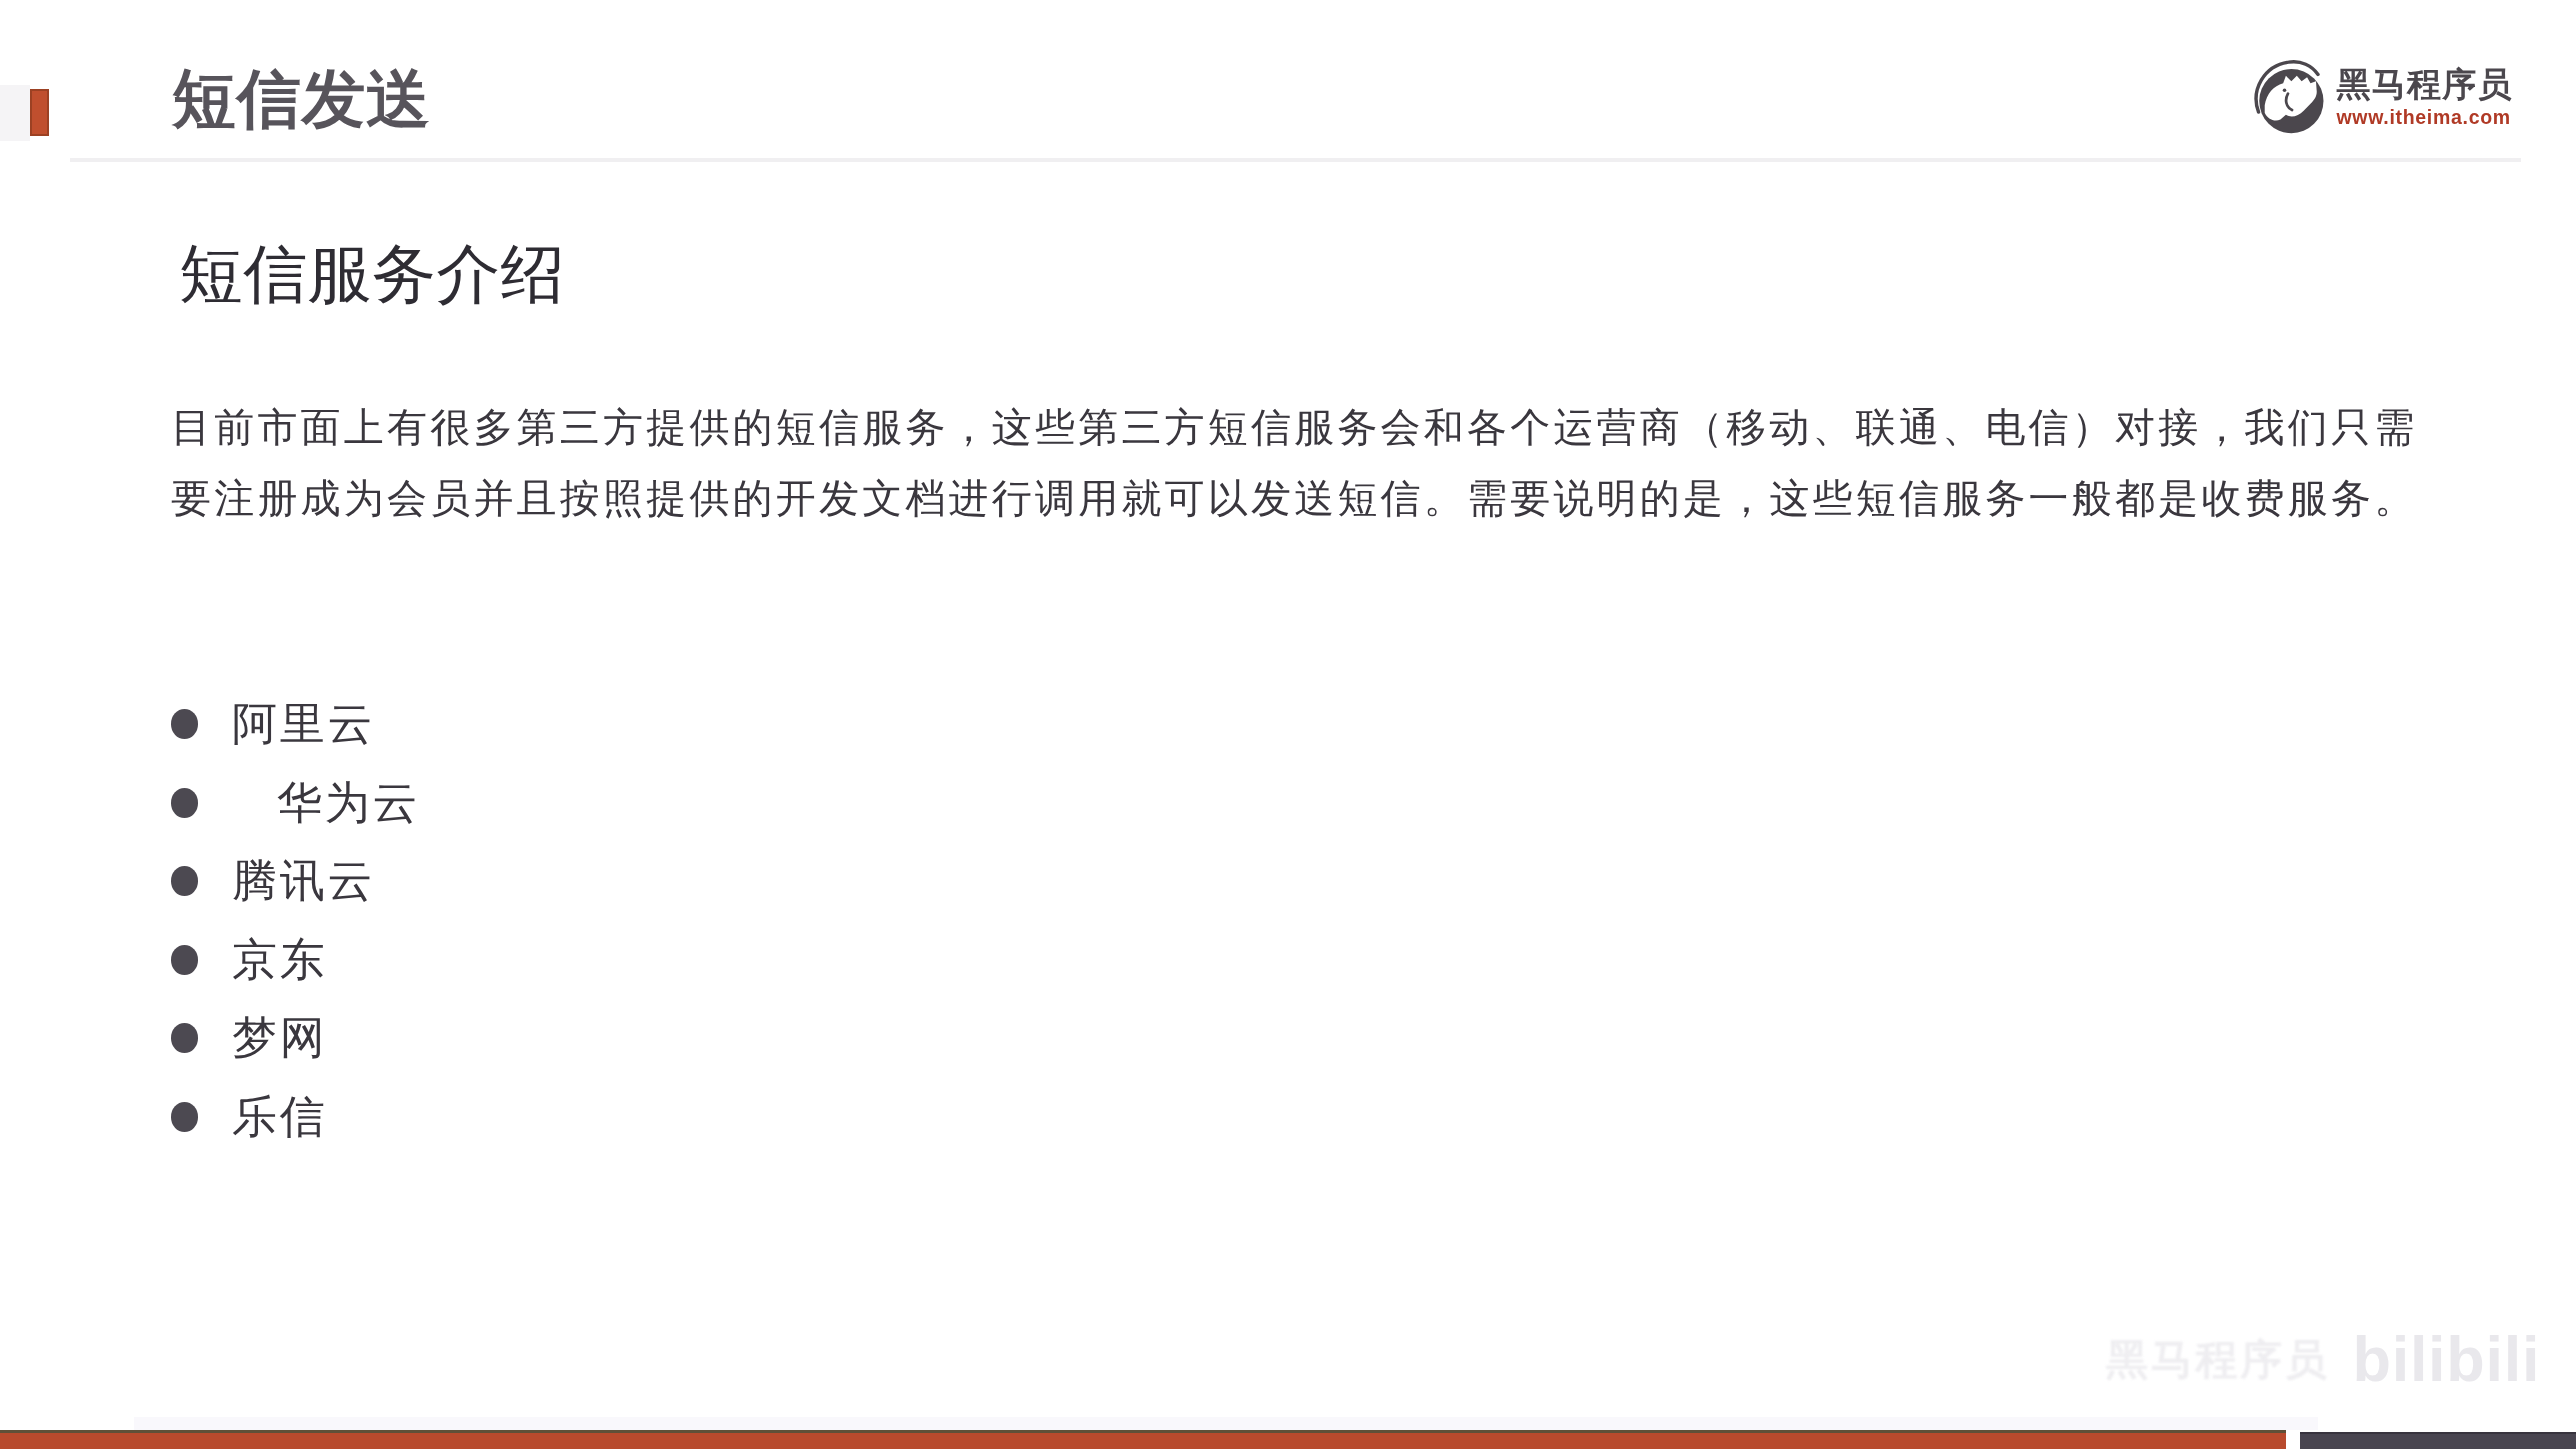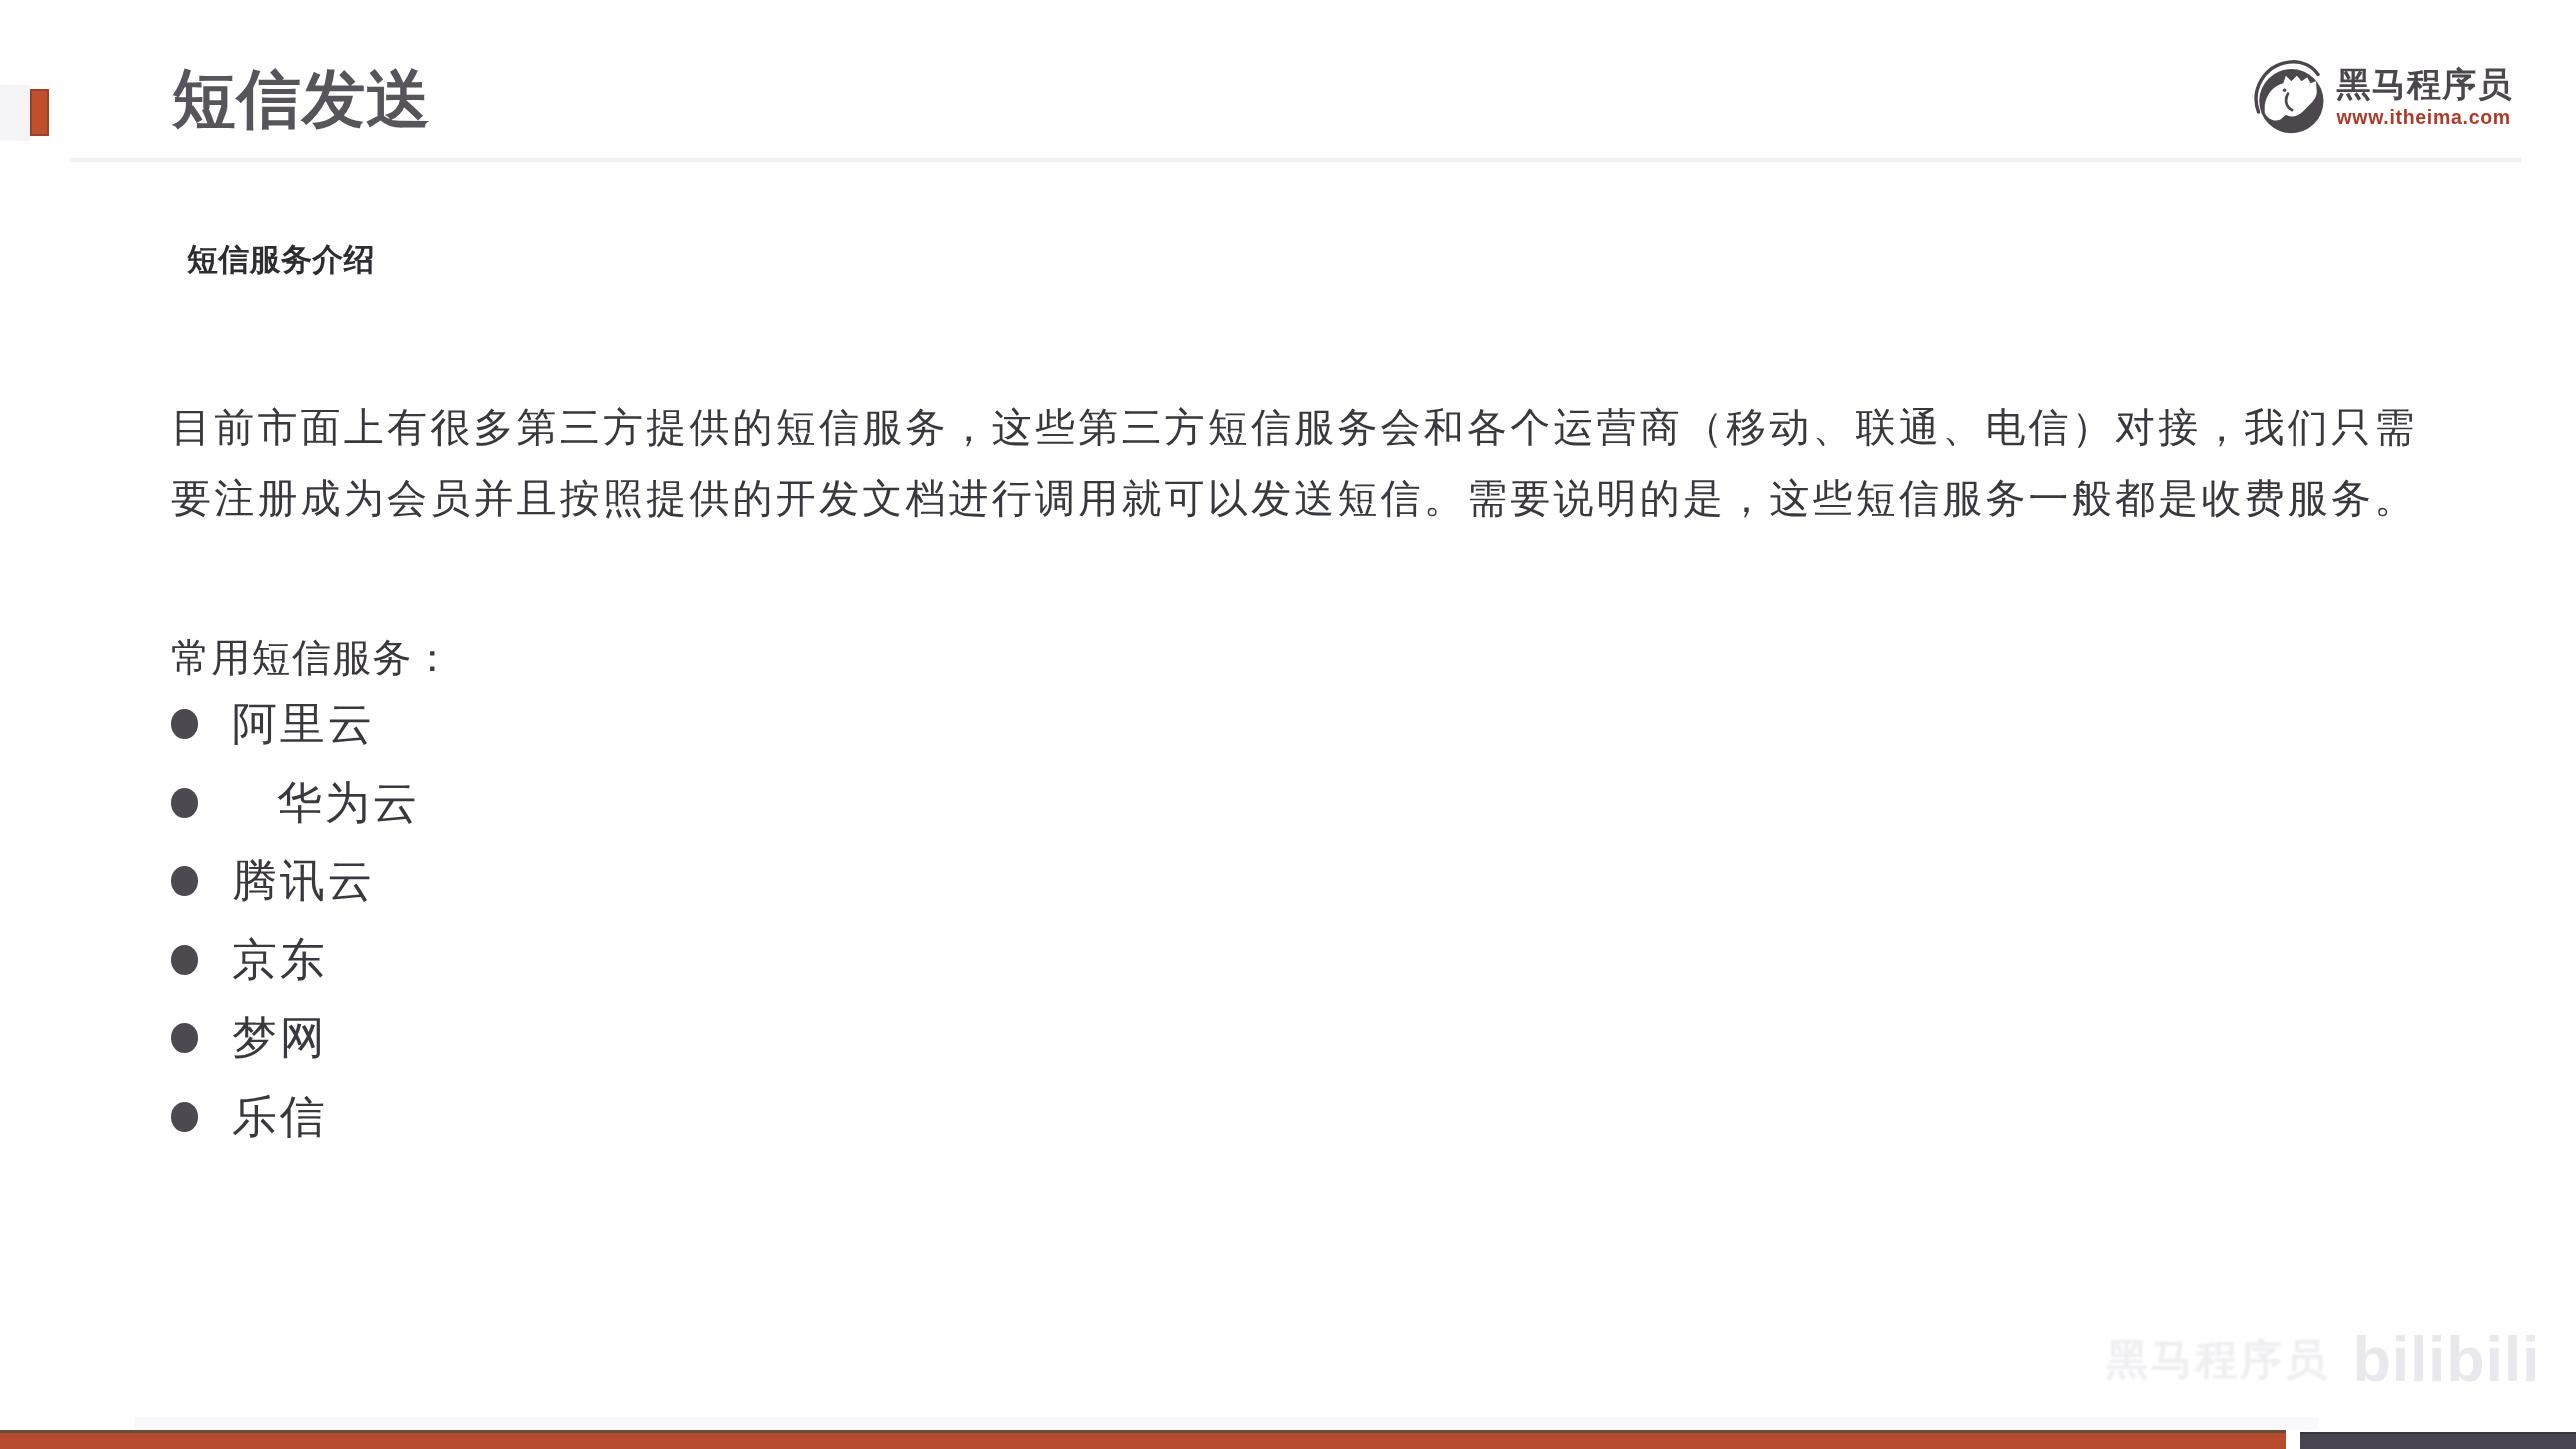--- a/index.html
+++ b/index.html
@@ -71,23 +71,23 @@
     position: absolute;
     left: 70px; top: 158px;
     width: 2451px; height: 4px;
     background: var(--divider_gray, #f0eff1);
   }
 
   
   .section-heading {
     position: absolute;
     left: 171px; top: 223px;
-    margin: 16px;
-    font-size: 31px;
-    font-weight: 700;
+    margin: 8px;
+    font-size: 64px;
+    font-weight: 400;
     color: var(--heading_dark, #2e2c33);
     letter-spacing: 0.3px;
     white-space: nowrap;
   }
   .para {
     position: absolute;
     left: 171px;
     margin: 0;
     font-size: 40px;
     font-weight: 400;
@@ -224,21 +224,20 @@
     </div>
   </div>
 
   <div class="divider"></div>
 
   <h2 class="section-heading">短信服务介绍</h2>
 
   <p class="para line2">要注册成为会员并且按照提供的开发文档进行调用就可以发送短信。需要说明的是，这些短信服务一般都是收费服务。</p>
   <p class="para line1">目前市面上有很多第三方提供的短信服务，这些第三方短信服务会和各个运营商（移动、联通、电信）对接，我们只需</p>
 
-  <p class="list-intro">常用短信服务：</p>
 
   <ul class="services">
     <li class="service">
       <span class="dot"></span>
       <span class="service-label">阿里云</span>
     </li>
     <li class="service">
       <span class="dot"></span>
       <span class="service-label">华为云</span>
     </li>

